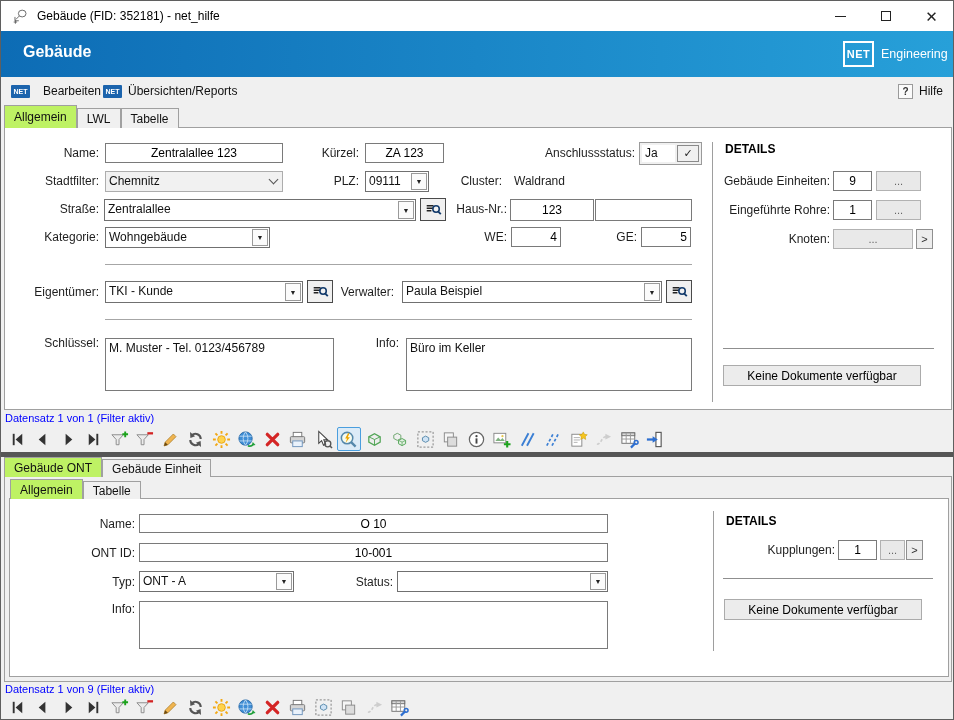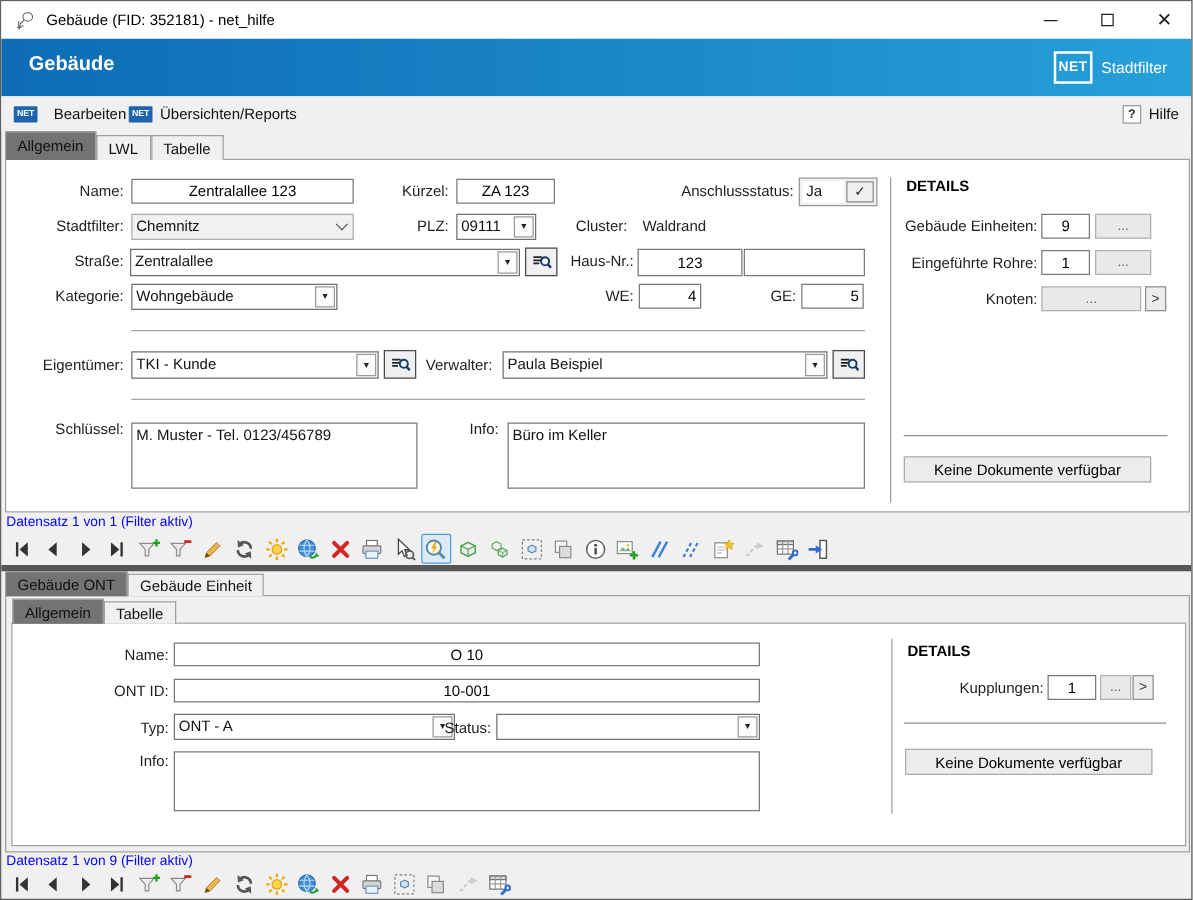--- a/index.html
+++ b/index.html
@@ -24,21 +24,21 @@
   .menubar{position:absolute;left:0;top:76px;right:0;height:28px;background:#f0f0f0;}
   .mitem{position:absolute;top:5px;height:18px;display:flex;align-items:center;gap:6px;cursor:default;}
   .netbadge{width:19px;height:13px;background:#1c64ad;color:#fff;font-size:7px;font-weight:bold;
     display:inline-flex;align-items:center;justify-content:center;border-radius:1px;}
   .helpbox{width:15px;height:15px;border:1px solid #9a9a9a;background:#fbfbfb;color:#333;font-weight:bold;font-size:10px;
     display:inline-flex;align-items:center;justify-content:center;}
   
   .tabrow{position:absolute;display:flex;align-items:flex-end;}
   .tab{height:20px;padding:0 9px;border:1px solid #a0a0a0;border-bottom:none;background:#f0f0f0;
     display:flex;align-items:center;font-size:12px;margin-right:0px;position:relative;}
-  .tab.active{height:23px;background:#737373;z-index:5;}
+  .tab.active{height:23px;background:#bef264;z-index:5;}
   .tabrow.small .tab{height:18px;}
   .tabrow.small .tab.active{height:20px;}
   
   .panel{position:absolute;background:#fff;border:1px solid #a0a0a0;}
   .gpanel{position:absolute;background:#f0f0f0;border:1px solid #a0a0a0;}
   .flabel{position:absolute;text-align:right;color:#1e1e1e;font-size:12px;white-space:nowrap;}
   .tbox{position:absolute;border:1px solid #7a7a7a;background:#fff;font-family:inherit;font-size:12px;
     padding:1px 3px;color:#000;text-align:center;}
   .tbox.num{text-align:right;}
   .tarea{position:absolute;border:1px solid #7a7a7a;background:#fff;font-size:12px;padding:2px 3px;overflow:hidden;white-space:pre-wrap;}
@@ -228,21 +228,21 @@
         <span></span>
       </div>
     <div class="wbtn close" style="left:908px;width:45px;">
         <span>✕</span>
       </div>
   </div>
 
   <div class="header">
     <span class="htitle">Gebäude</span>
     <span class="netbox">NET</span>
-    <span class="netbrand">Stadtfilter</span>
+    <span class="netbrand">Engineering</span>
   </div>
 
   <div class="menubar">
     <div class="mitem" style="left:10px;gap:13px;">
       <span class="netbadge">NET</span>
       <span>Bearbeiten</span>
     </div>
     <div class="mitem" style="left:102px;">
       <span class="netbadge">NET</span>
       <span>Übersichten/Reports</span>
@@ -515,21 +515,21 @@
           <span>Tabelle</span>
         </div>
     </div>
 
     <div class="panel" style="left:4px;top:21px;width:940px;height:179px;z-index:5;">
       <div class="flabel" style="left:35px;top:18px;width:90px;">Name:</div>
       <input class="tbox" style="left: 129px; top: 15px; width: 469px; height: 19px;" value="O 10">
       <div class="flabel" style="left:35px;top:47px;width:90px;">ONT ID:</div>
       <input class="tbox" style="left: 129px; top: 44px; width: 469px; height: 19px;" value="10-001">
       <div class="flabel" style="left:35px;top:76px;width:90px;">Typ:</div>
-      <div class="combo" style="left:129px;top:72px;width:225px;height:21px;">
+      <div class="combo" style="left:129px;top:72px;width:155px;height:21px;">
         <span class="ct">ONT - A</span>
         <span class="cb">▼</span>
       </div>
       <div class="flabel" style="left:325px;top:76px;width:58px;">Status:</div>
       <div class="combo" style="left:387px;top:72px;width:211px;height:21px;">
         <span class="ct"></span>
         <span class="cb">▼</span>
       </div>
       <div class="flabel" style="left:35px;top:103px;width:90px;">Info:</div>
       <div class="tarea" style="left:129px;top:102px;width:469px;height:48px;"></div>

